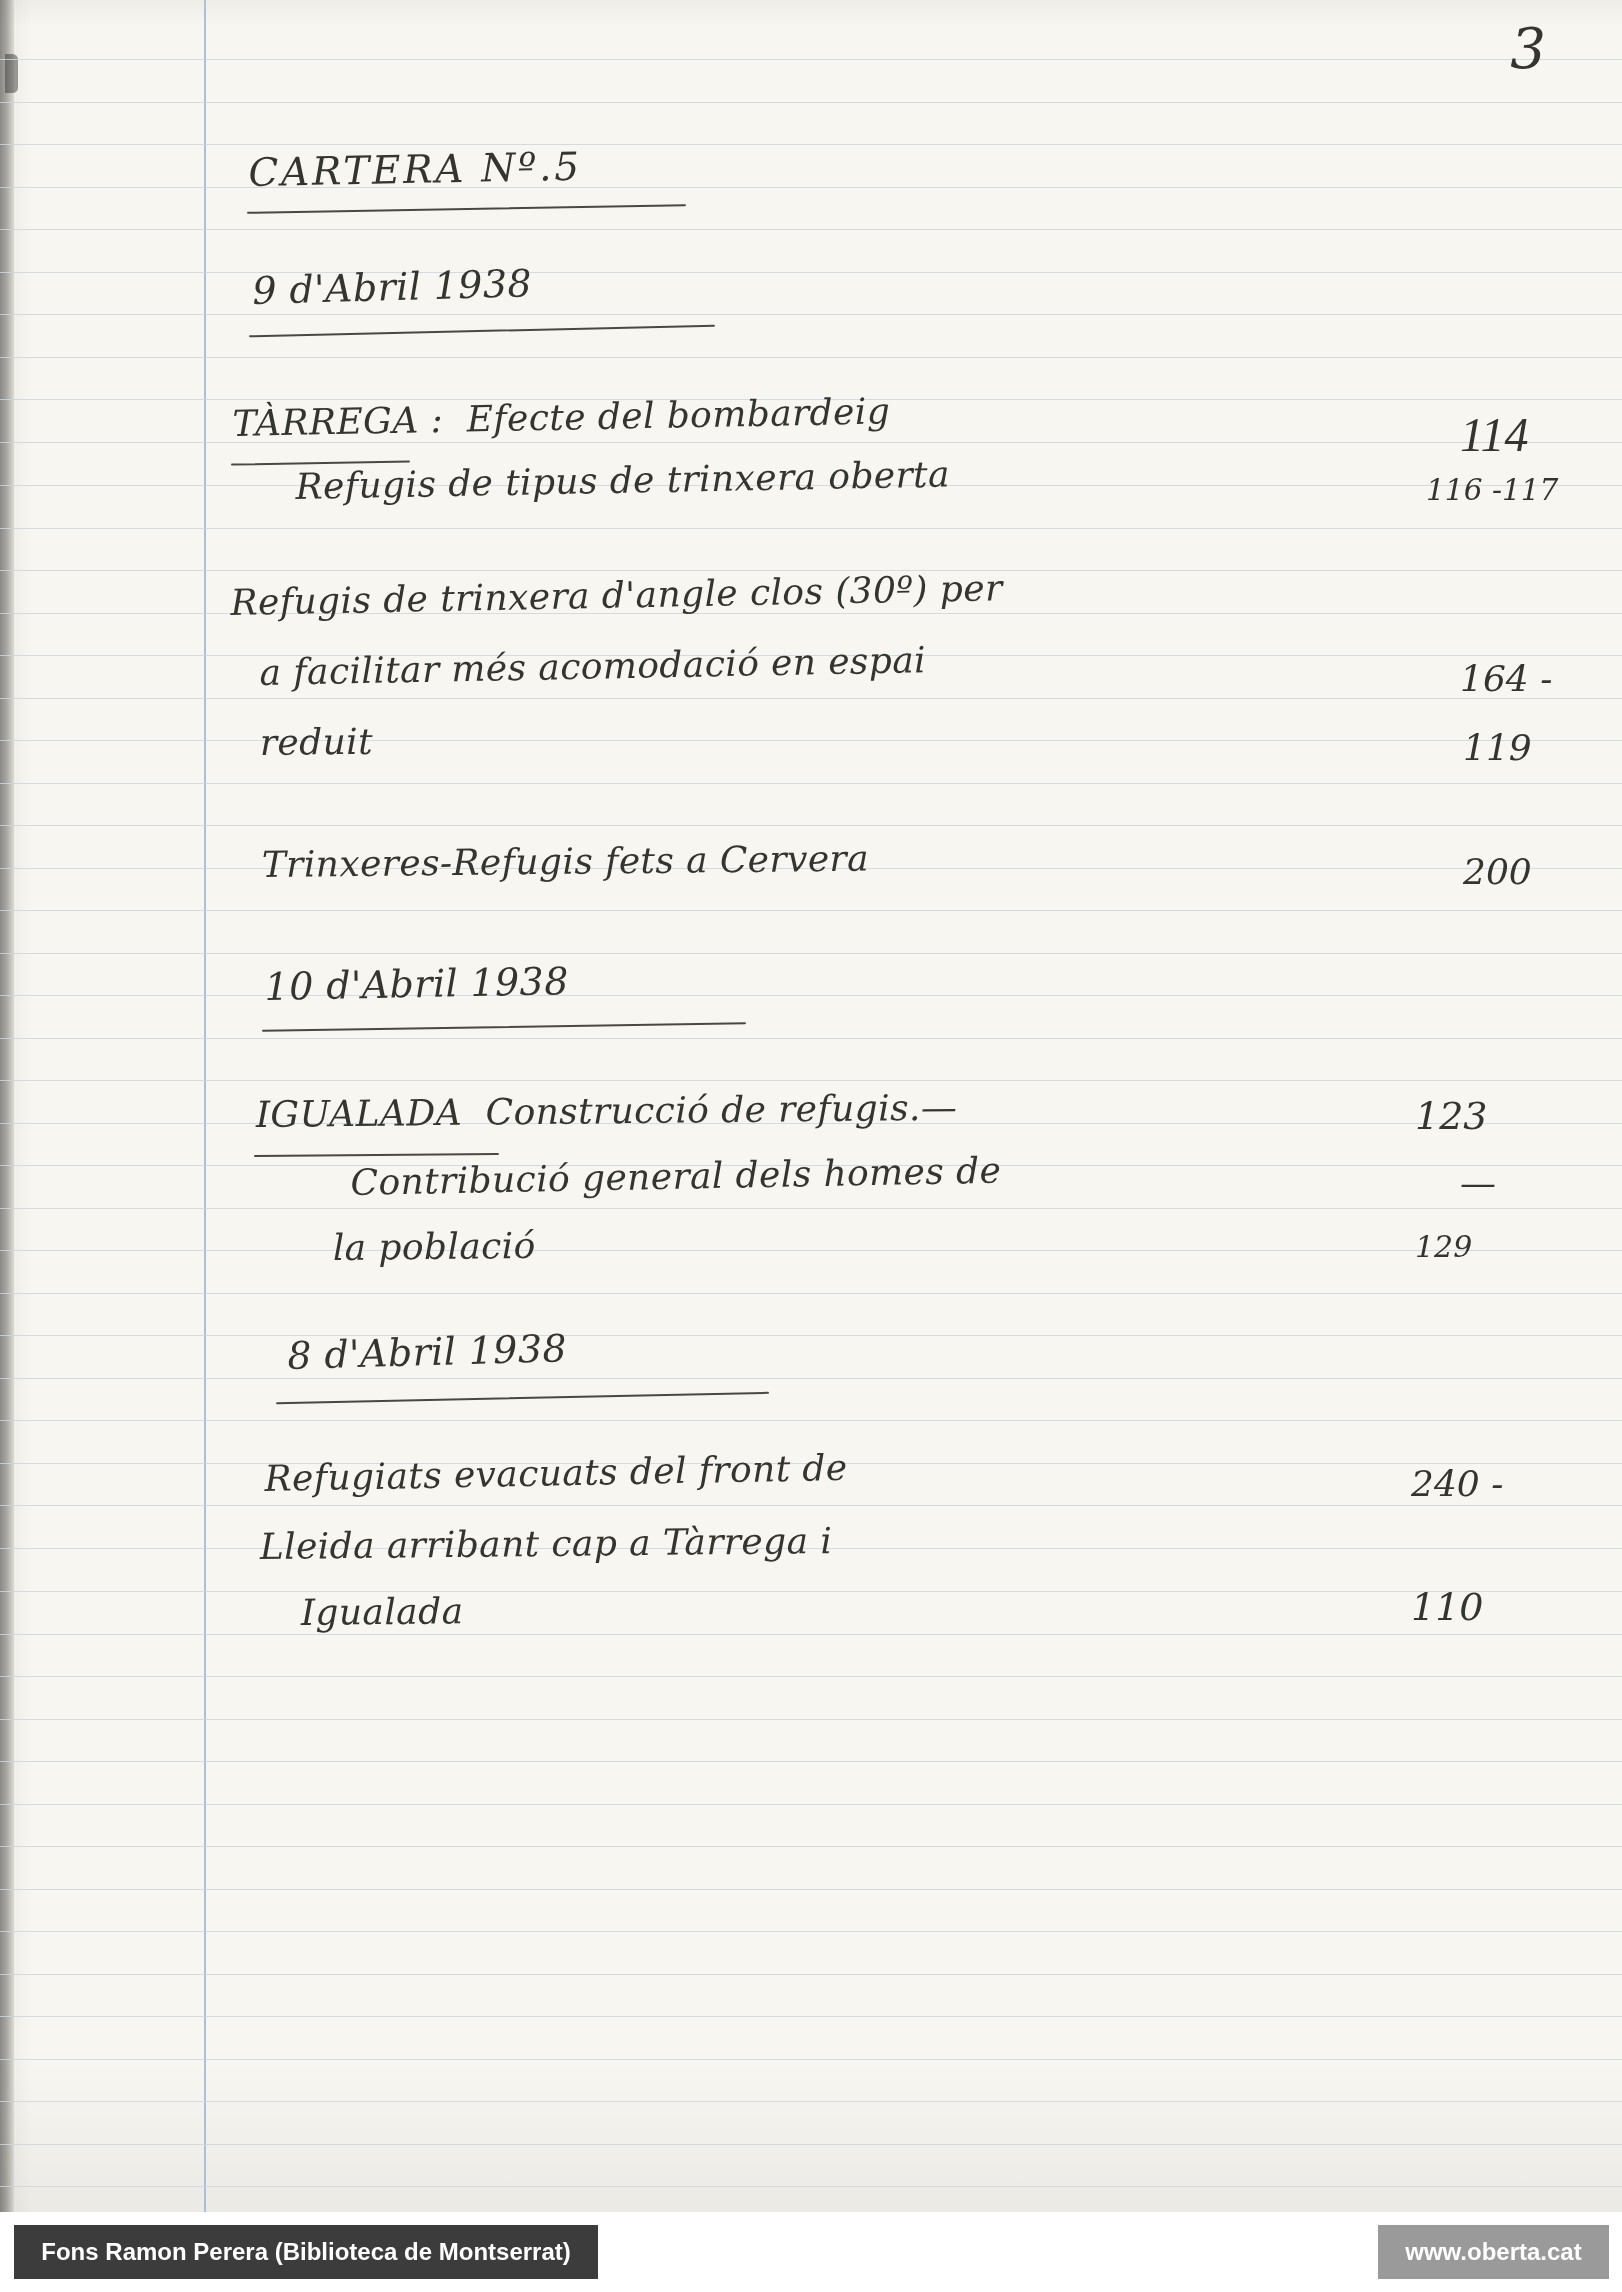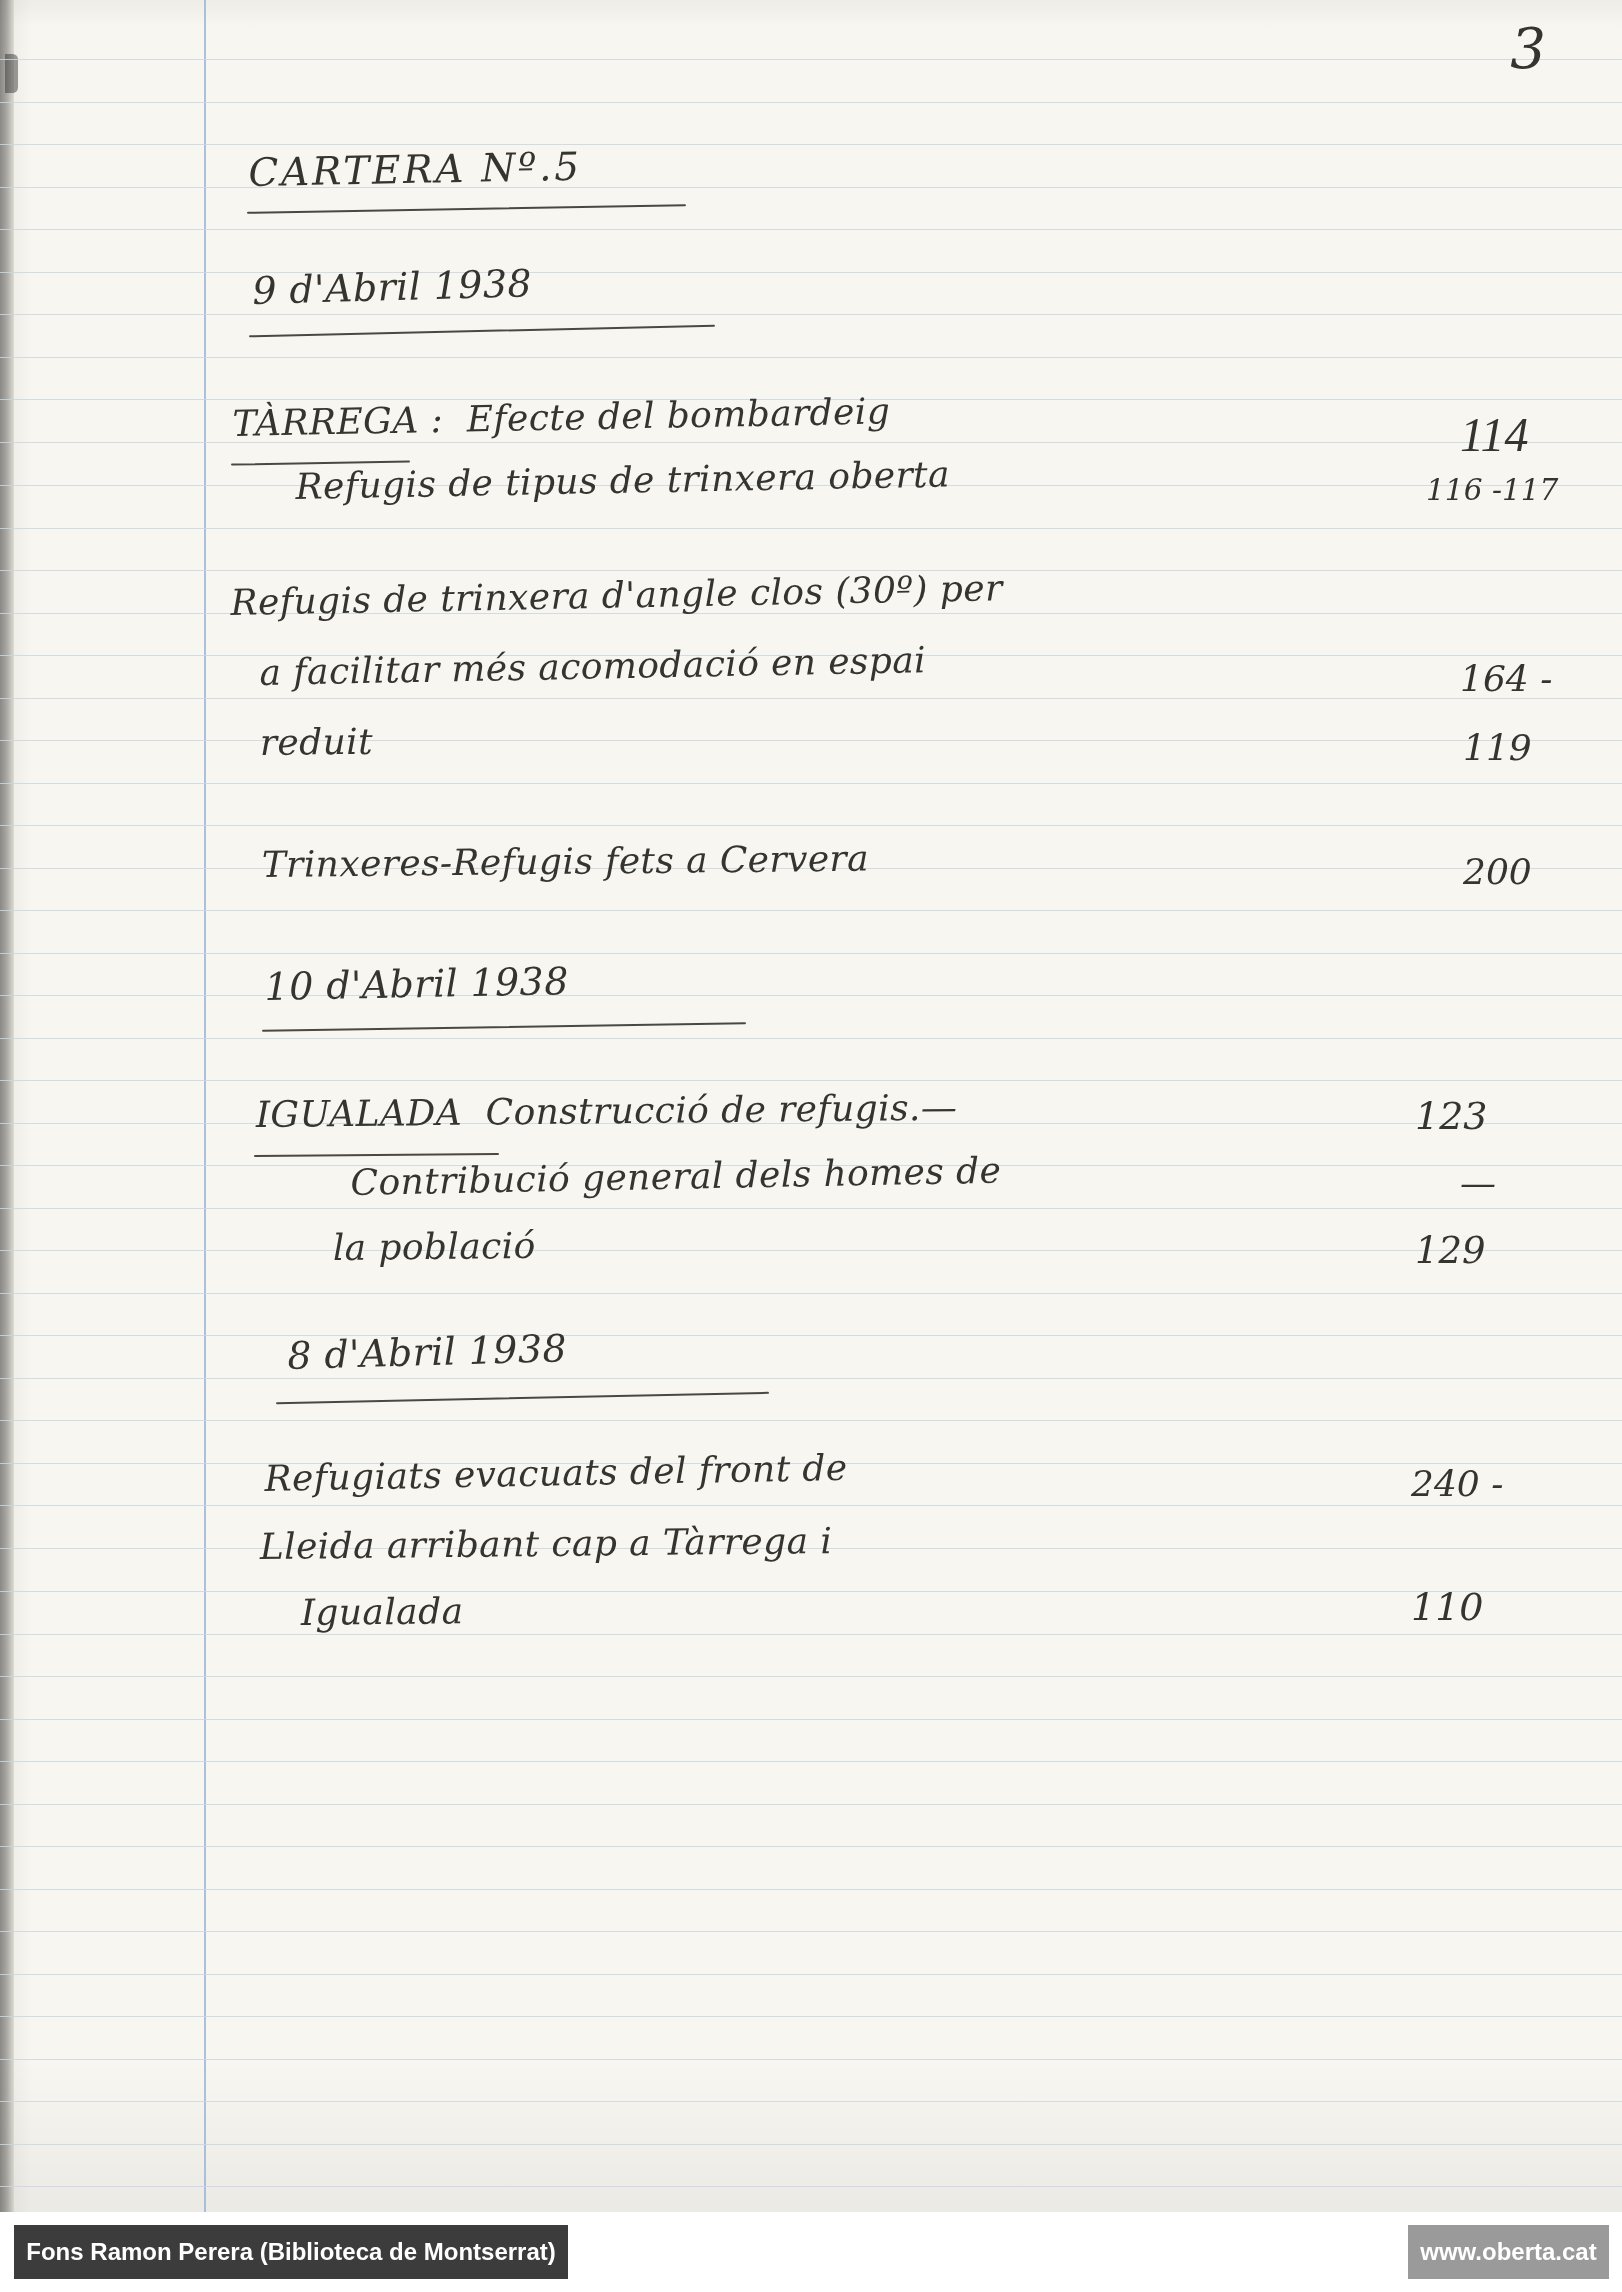--- a/index.html
+++ b/index.html
@@ -120,21 +120,21 @@
   .bar {
     position: absolute;
     top: 12.5px;
     height: 54px;
     display: flex;
     align-items: center;
     color: #ffffff;
     font-family: "Liberation Sans", sans-serif;
     font-weight: bold;
     font-size: 24px;
-    padding: 0 12px;
+    padding: 0 27px;
     box-sizing: border-box;
   }
   #fonds-bar {
     left: 14.3px;
     background: #3c3c3c;
   }
   #site-bar {
     right: 14.3px;
     background: #9a9a9a;
     font-weight: bold;
@@ -234,21 +234,21 @@
   <div class="u" style="left:262px; top:1026px; width:484px; transform:rotate(-0.9deg);"></div>
 
   <div class="hw ink r-05" style="left:256px; top:1094px; font-size:36px;">IGUALADA  Construcció de refugis.—</div>
   <div class="u" style="left:254px; top:1154px; width:245px; transform:rotate(-0.5deg);"></div>
   <div class="pagenum" style="left:1415px; top:1094px; font-size:38px;">123</div>
 
   <div class="hw ink r-1" style="left:351px; top:1162px; font-size:36px;">Contribució general dels homes de</div>
   <div class="pagenum" style="left:1460px; top:1162px; font-size:36px;">—</div>
 
   <div class="hw ink r-05" style="left:333px; top:1227px; font-size:36px;">la població</div>
-  <div class="pagenum" style="left:1415px; top:1229px; font-size:37px;">129</div>
+  <div class="pagenum" style="left:1415px; top:1229px; font-size:30px;">129</div>
 
   <div class="hw ink r-15" style="left:288px; top:1334px; font-size:38px;">8 d'Abril 1938</div>
   <div class="u" style="left:276px; top:1397px; width:493px; transform:rotate(-1.2deg);"></div>
 
   <div class="hw ink r-1" style="left:265px; top:1458px; font-size:36px;">Refugiats evacuats del front de</div>
   <div class="pagenum" style="left:1411px; top:1463px; font-size:36px;">240 -</div>
 
   <div class="hw ink r-05" style="left:260px; top:1526px; font-size:36px;">Lleida arribant cap a Tàrrega i</div>
 
   <div class="hw ink r-05" style="left:301px; top:1592px; font-size:36px;">Igualada</div>

